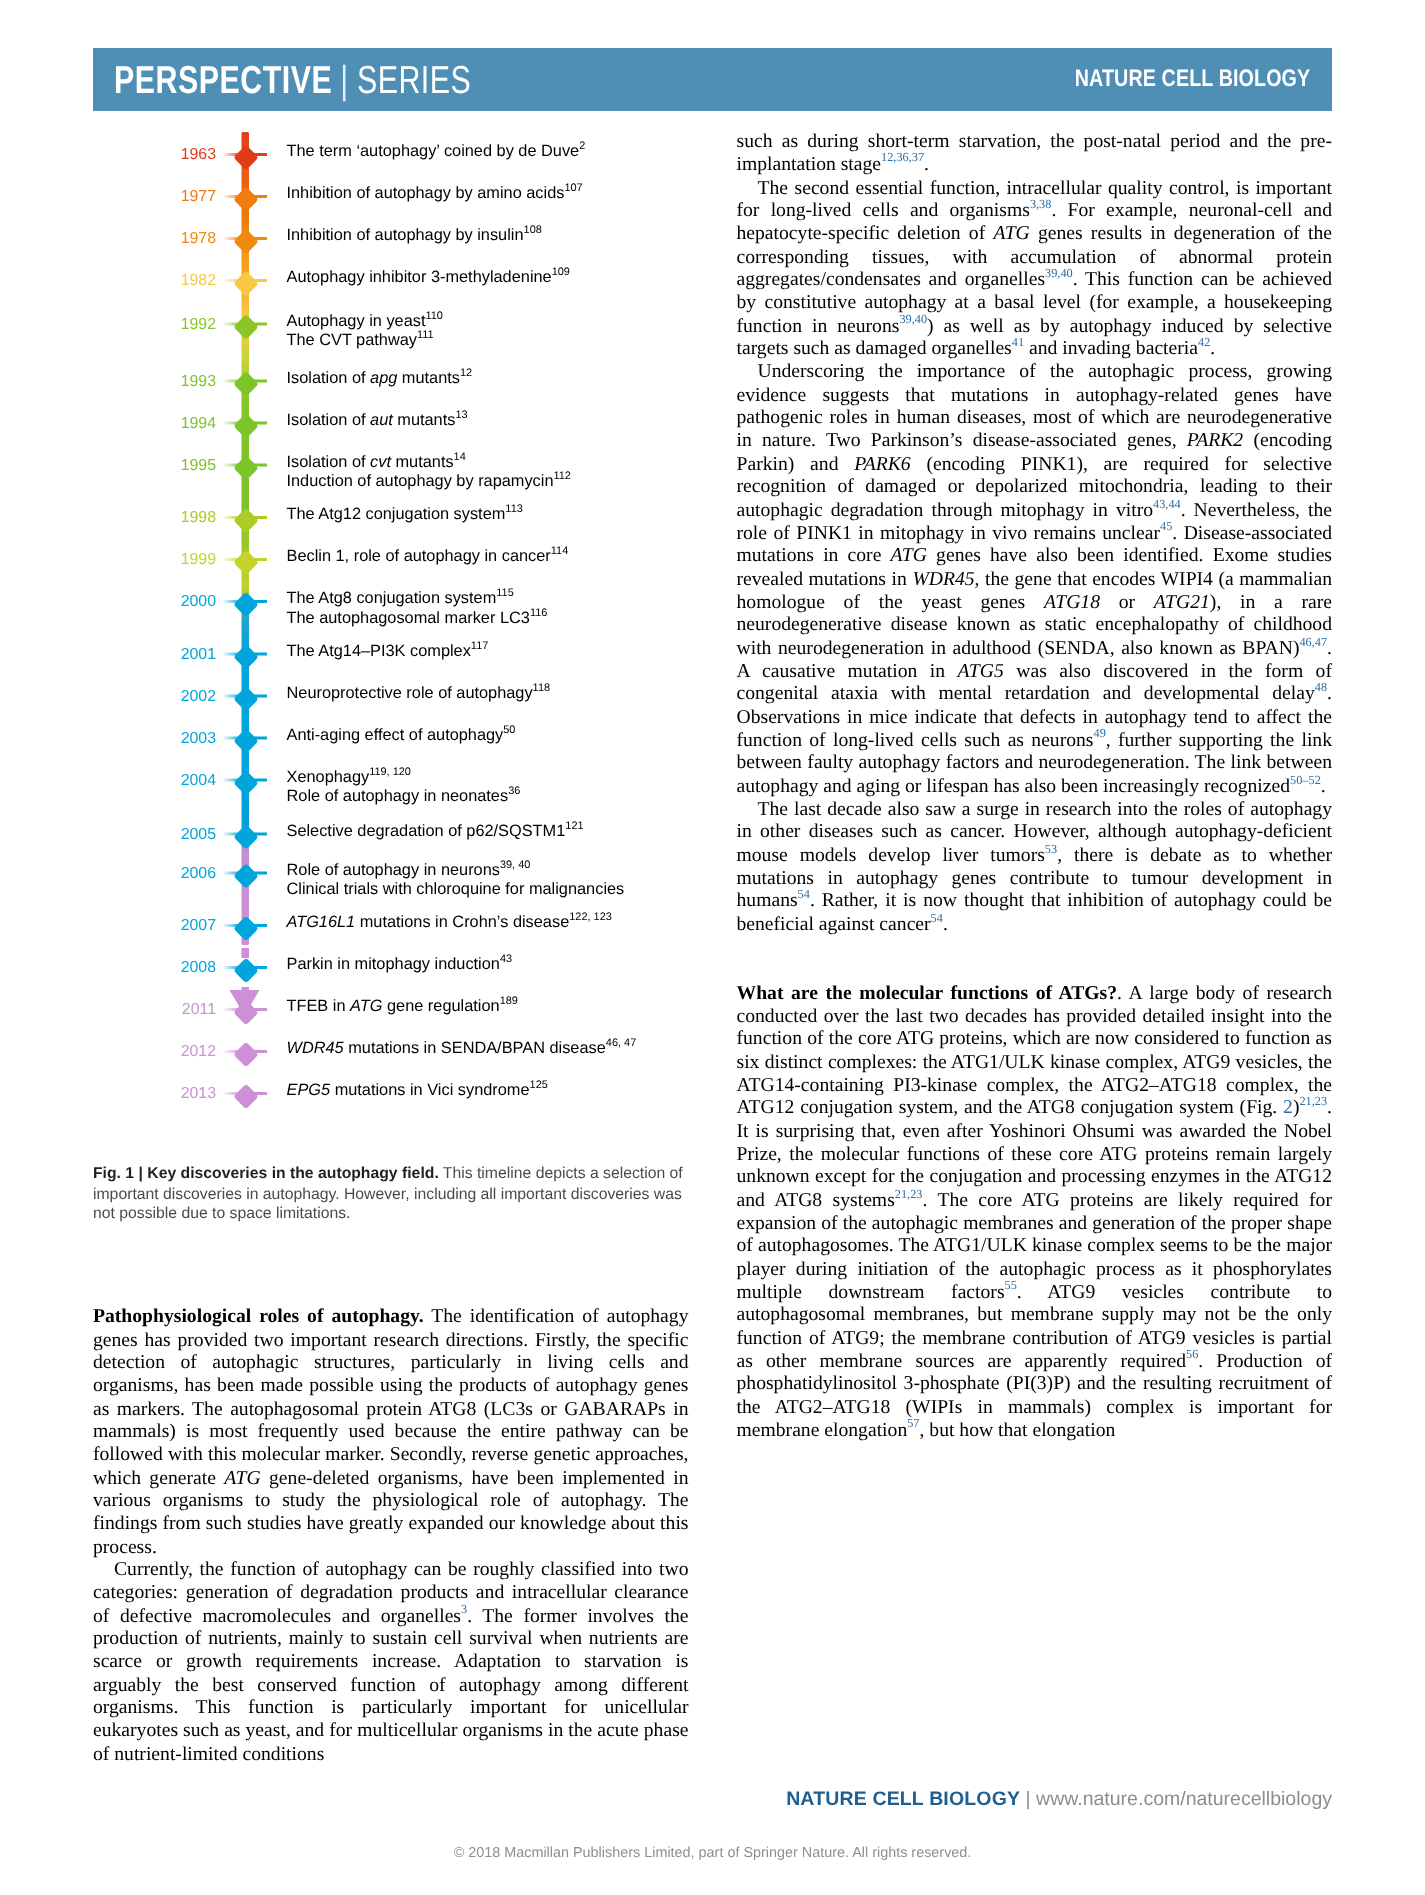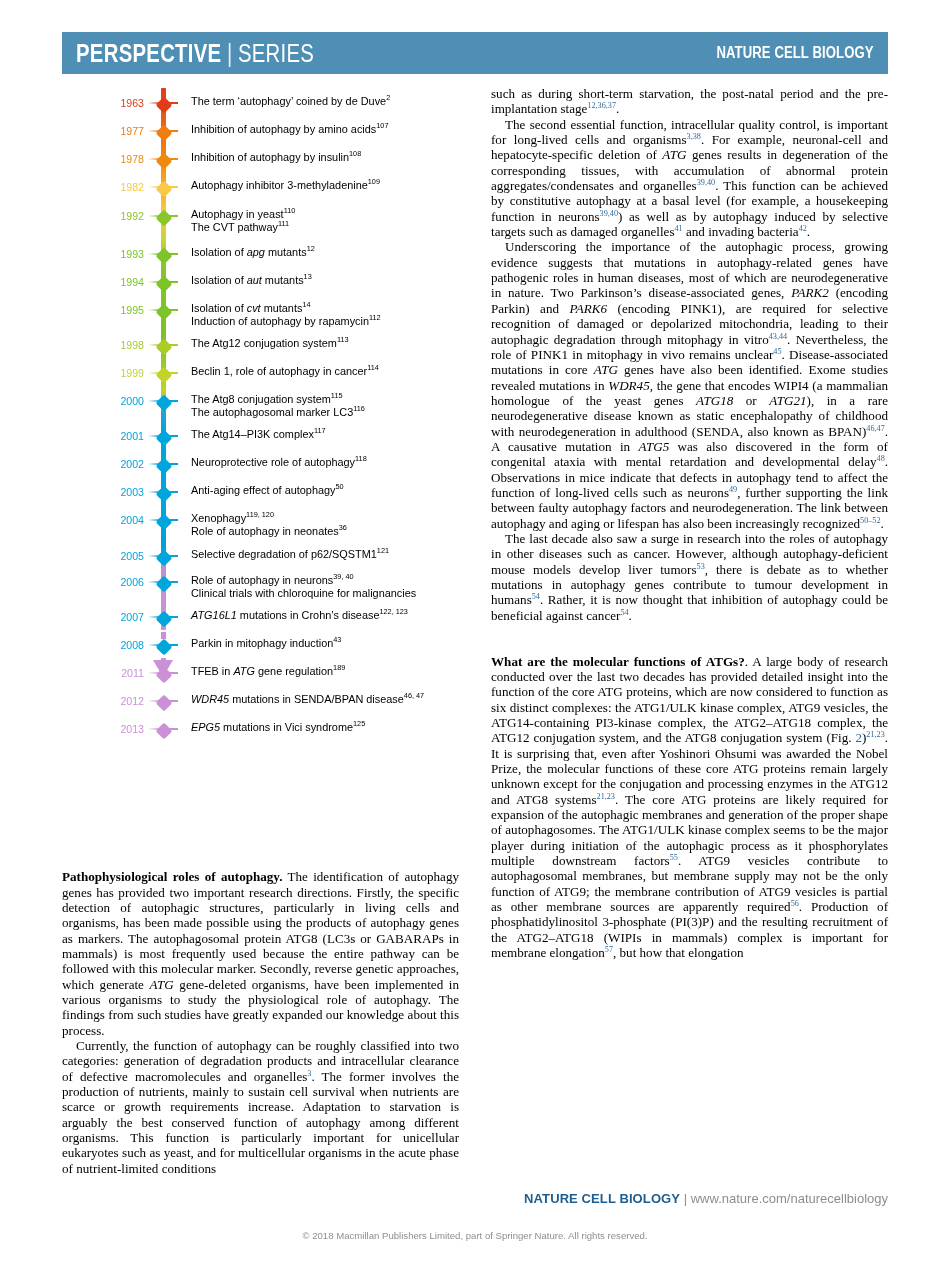--- a/index.html
+++ b/index.html
@@ -426,20 +426,24 @@
             <div class="tl-conn" style="background: linear-gradient(to right, rgba(255, 255, 255, 0), rgb(203, 144, 214) 45%, rgb(203, 144, 214));"></div>
             <div class="tl-node" style="background: rgb(203, 144, 214);"></div>
             <div class="tl-label">
               <div><i>EPG5</i> mutations in Vici syndrome<sup>125</sup></div>
             </div>
           </div>
         </div>
     </div>
   </div>
 
+  <div class="fig-caption" style="position:absolute; left:0; top:690px;">
+    <b>Fig. 1 |</b>
+    <b>Key discoveries in the autophagy field.</b><span class="cap-rest"> This timeline depicts a selection of important discoveries in autophagy. However, including all important discoveries was not possible due to space limitations.</span>
+  </div>
 
   <div style="position:absolute; left:0; top:768px; width:397px;">
     <div class="gap"></div>
     <p class="body"><span class="runhead">Pathophysiological roles of autophagy.</span><span> The identification of autophagy genes has provided two important research directions. Firstly, the specific detection of autophagic structures, particularly in living cells and organisms, has been made possible using the products of autophagy genes as markers. The autophagosomal protein ATG8 (LC3s or GABARAPs in mammals) is most frequently used because the entire pathway can be followed with this molecular marker. Secondly, reverse genetic approaches, which generate </span><i>ATG</i><span> gene-deleted organisms, have been implemented in various organisms to study the physiological role of autophagy. The findings from such studies have greatly expanded our knowledge about this process.</span></p>
     <p class="body indent"><span>Currently, the function of autophagy can be roughly classified into two categories: generation of degradation products and intracellular clearance of defective macromolecules and organelles</span><sup class="xref">3</sup><span>. The former involves the production of nutrients, mainly to sustain cell survival when nutrients are scarce or growth requirements increase. Adaptation to starvation is arguably the best conserved function of autophagy among different organisms. This function is particularly important for unicellular eukaryotes such as yeast, and for multicellular organisms in the acute phase of nutrient-limited conditions</span></p>
   </div>
 </div>
 
 <div class="col col-right">
   <p class="body"><span>such as during short-term starvation, the post-natal period and the pre-implantation stage</span><sup class="xref">12,36,37</sup><span>.</span></p>

